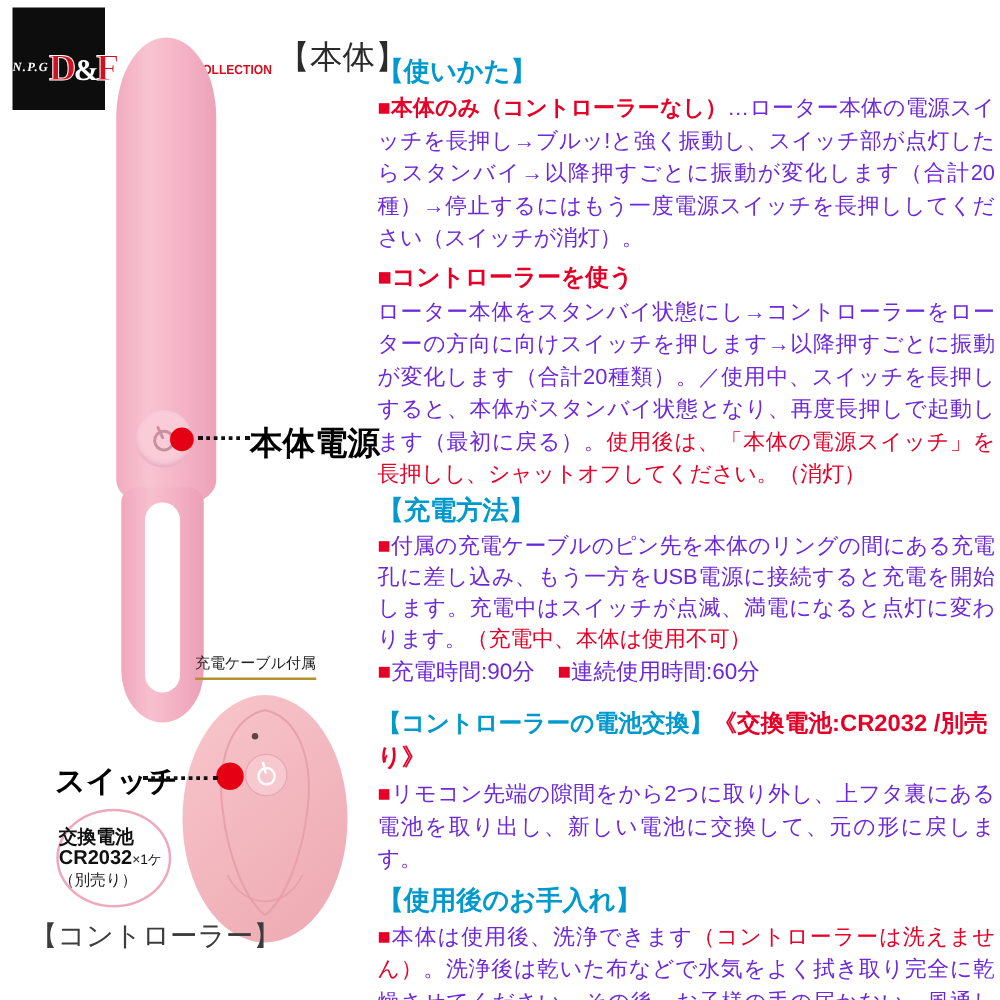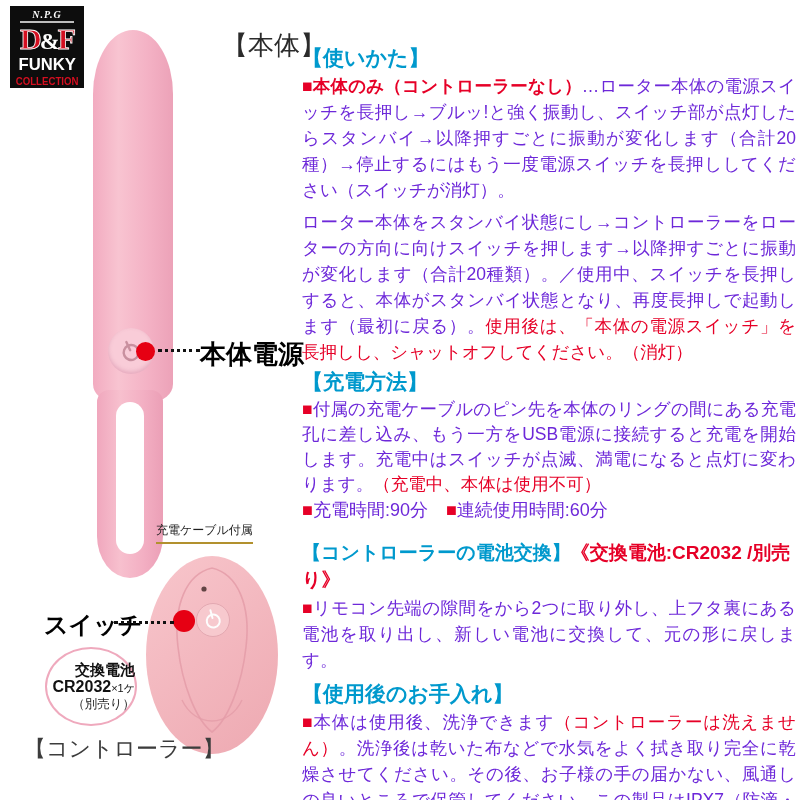--- a/index.html
+++ b/index.html
@@ -5,22 +5,22 @@
   html,body{margin:0;padding:0;}
   body{
     width:800px;height:800px;position:relative;background:#ffffff;overflow:hidden;
     font-family:"Liberation Sans","DejaVu Sans",sans-serif;
     -webkit-font-smoothing:antialiased;
   }
   .abs{position:absolute;}
 
   
   .logo{left:10px;top:6px;width:74px;height:82px;background:#0d0d0d;
-        display:flex;flex-direction:column;align-items:center;justify-content:flex-start;
-        padding-top:4px;box-sizing:border-box;}
+        display:flex;flex-direction:row;align-items:center;justify-content:flex-start;
+        padding-top:16px;box-sizing:border-box;}
   .logo-brand{color:#fff;font-family:"Liberation Serif","DejaVu Serif",serif;
         font-style:italic;font-weight:700;font-size:10px;letter-spacing:1px;line-height:10px;}
   .logo-subline{width:54px;height:2px;background:#bdbdbd;margin-top:1px;}
   .logo-df{font-family:"Liberation Serif","DejaVu Serif",serif;font-weight:700;
         font-size:30px;line-height:30px;letter-spacing:-2px;margin-top:1px;}
   .logo-df .red{color:#d40f20;-webkit-text-stroke:0.8px #ffffff;}
   .logo-df .amp{color:#ffffff;font-size:24px;}
   .logo-funky{color:#ffffff;font-weight:700;font-size:17px;line-height:18px;
         transform:scaleX(0.98);letter-spacing:0px;}
   .logo-coll{color:#d40f20;font-weight:700;font-size:10.5px;line-height:12px;
@@ -47,21 +47,21 @@
         display:flex;align-items:center;justify-content:center;}
   .dot-red{background:#e60013;border-radius:50%;}
   .wand-dot{left:136px;top:342px;width:19px;height:19px;}
   .leader{height:0;border-top:3px dotted #111;}
   .leader-power{left:158px;top:349px;width:42px;}
   .leader-switch{left:114px;top:621px;width:60px;}
 
   
   .bubble{left:45px;top:647px;width:92px;height:79px;border:2.5px solid #efa9bd;
         border-radius:50%;background:#fff;display:flex;flex-direction:column;
-        align-items:flex-end;justify-content:center;box-sizing:border-box;}
+        align-items:flex-start;justify-content:center;box-sizing:border-box;}
   .bubble .l1{font-size:15px;font-weight:700;color:#111;line-height:17px;}
   .bubble .l2{font-size:16px;font-weight:700;color:#111;line-height:18px;}
   .bubble .l2 .sub{font-size:11px;font-weight:400;}
   .bubble .l3{font-size:12.5px;color:#222;line-height:15px;}
 
   
   .rightcol{left:302px;top:44px;width:494px;}
   .hd{font-size:21px;font-weight:700;line-height:27px;margin:0 0 2px 0;}
   .hd-battery{font-size:19px;line-height:27px;margin-top:16px;}
   .para{font-size:17.5px;line-height:26px;margin:0 0 7px 0;color:#2e2e2e;
@@ -128,20 +128,21 @@
   <div class="l1">交換電池</div>
   <div class="l2"><span>CR2032</span><span class="sub">×1ケ</span></div>
   <div class="l3">（別売り）</div>
 </div>
 
 <div class="abs lbl-controller">【コントローラー】</div>
 
 <div class="abs rightcol">
   <div class="hd"><span class="run-blue run-b">【使いかた】</span></div>
   <div class="para mb6"><span class="run-red run-b">■本体のみ（コントローラーなし）</span><span class="run-ink">…ローター本体の電源スイッチを長押し→ブルッ!と強く振動し、スイッチ部が点灯したらスタンバイ→以降押すごとに振動が変化します（合計20種）→停止するにはもう一度電源スイッチを長押ししてください（スイッチが消灯）。</span></div>
+  <div class="subhd"><span class="run-red run-b">■コントローラーを使う</span></div>
   <div class="para mb3"><span class="run-ink">ローター本体をスタンバイ状態にし→コントローラーをローターの方向に向けスイッチを押します→以降押すごとに振動が変化します（合計20種類）。／使用中、スイッチを長押しすると、本体がスタンバイ状態となり、再度長押しで起動します（最初に戻る）。</span><span class="run-red">使用後は、「本体の電源スイッチ」を長押しし、シャットオフしてください。（消灯）</span></div>
   <div class="hd"><span class="run-blue run-b">【充電方法】</span></div>
   <div class="para para-tight"><span class="run-red">■</span><span class="run-ink">付属の充電ケーブルのピン先を本体のリングの間にある充電孔に差し込み、もう一方をUSB電源に接続すると充電を開始します。充電中はスイッチが点滅、満電になると点灯に変わります。</span><span class="run-red">（充電中、本体は使用不可）</span></div>
   <div class="times"><span class="run-red">■</span><span class="run-ink">充電時間:90分　</span><span class="run-red">■</span><span class="run-ink">連続使用時間:60分</span></div>
   <div class="hd hd-battery"><span class="run-blue run-b">【コントローラーの電池交換】</span><span class="run-red run-b">《交換電池:CR2032 /別売り》</span></div>
   <div class="para mb12"><span class="run-red">■</span><span class="run-ink">リモコン先端の隙間をから2つに取り外し、上フタ裏にある電池を取り出し、新しい電池に交換して、元の形に戻します。</span></div>
   <div class="hd"><span class="run-blue run-b">【使用後のお手入れ】</span></div>
   <div class="para"><span class="run-red">■</span><span class="run-ink">本体は使用後、洗浄できます</span><span class="run-red">（コントローラーは洗えません）</span><span class="run-ink">。洗浄後は乾いた布などで水気をよく拭き取り完全に乾燥させてください。その後、お子様の手の届かない、風通しの良いところで保管してください。この製品はIPX7（防滴・防水に対する保護等級）ですが、長時間水に浸けないでください。また洗浄には、アルコール、ガソリン、アセトンを含む洗剤は使用できません。</span></div>
 </div>
 

